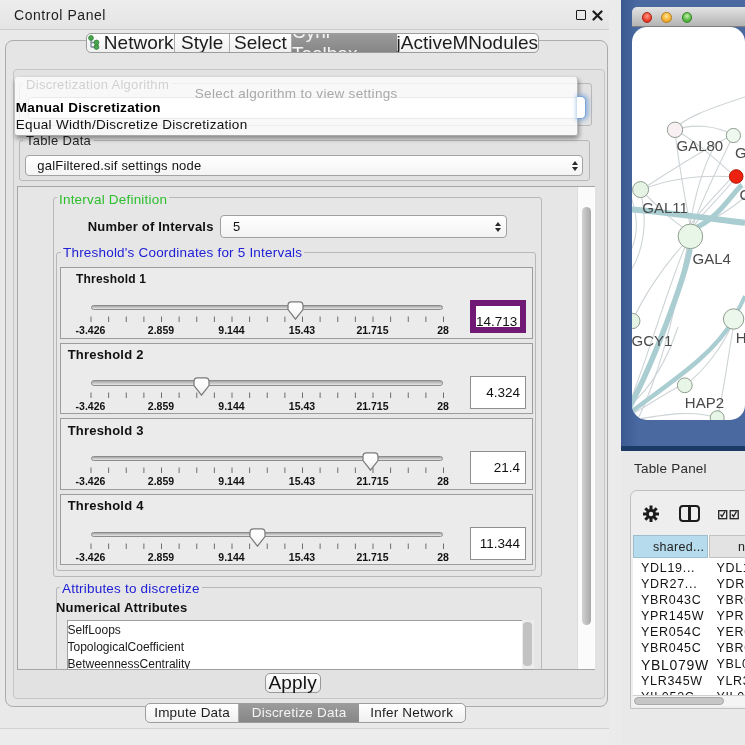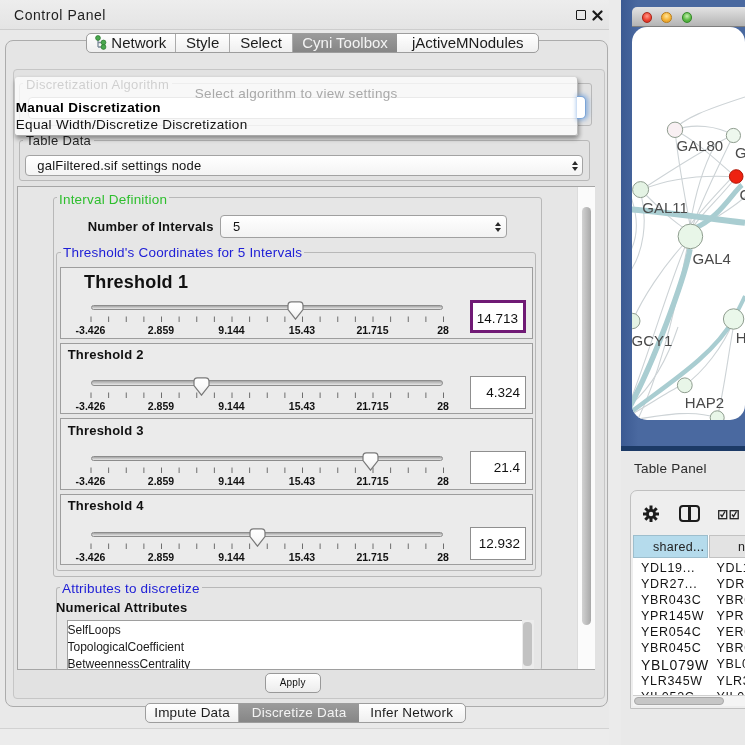--- a/index.html
+++ b/index.html
@@ -15,21 +15,21 @@
 <div class="abs" style="left:14px;top:7px;font-size:14px;color:#1e1e1e;letter-spacing:0.55px;">Control Panel</div>
 <div class="abs" style="left:576px;top:10px;width:10px;height:10px;border:1.6px solid #1a1a1a;border-radius:1px;"></div>
 <svg class="abs" style="left:592px;top:10px;" width="11" height="11" viewBox="0 0 11 11">
     <path d="M1.5,1.5 L9.5,9.5 M9.5,1.5 L1.5,9.5" stroke="#1a1a1a" stroke-width="2.2" stroke-linecap="round"></path>
   </svg>
 
 <div class="abs" style="left:5px;top:39.5px;width:603px;height:667px;background:#e5e5e5;border:1px solid #acacac;border-radius:8px;"></div>
 
 <div class="abs" style="left:12.6px;top:69px;width:592px;height:630px;background:#e2e2e2;border:1px solid #c6c6c6;border-radius:4px;"></div>
 
-<div class="abs" id="toptabs" style="left:86px;top:32.5px;width:453px;height:20.5px;background:linear-gradient(#ffffff,#efefef);border:1px solid #9d9d9d;border-radius:5px;display:flex;overflow:hidden;font-size:15px;color:#1c1c1c;">
+<div class="abs" id="toptabs" style="left:86px;top:32.5px;width:453px;height:20.5px;background:linear-gradient(#ffffff,#efefef);border:1px solid #9d9d9d;border-radius:5px;display:flex;overflow:hidden;font-size:19px;color:#1c1c1c;">
   <div style="width:88.7px;border-right:1px solid #ababab;display:flex;align-items:center;justify-content:center;gap:4px;">
     <svg width="12" height="15" viewBox="0 0 12 15">
         <path d="M3,3 L3,12 M3,7.5 L8,7.5 M3,12 L8,12" stroke="#7a8a99" stroke-width="1.3" fill="none"></path>
         <circle cx="3" cy="3" r="2.4" fill="#4aa84e" stroke="#2e7d32" stroke-width="0.8"></circle>
         <circle cx="8.5" cy="7.5" r="2.4" fill="#4aa84e" stroke="#2e7d32" stroke-width="0.8"></circle>
         <circle cx="8.5" cy="12" r="2.4" fill="#4aa84e" stroke="#2e7d32" stroke-width="0.8"></circle>
       </svg>
     <span>Network</span>
     </div>
   <div style="width:54.8px;border-right:1px solid #ababab;display:flex;align-items:center;justify-content:center;">Style</div>
@@ -56,22 +56,22 @@
 <div class="abs" style="left:57px;top:191.5px;font-size:13.5px;color:#2dbe2d;background:#e6e6e6;padding:0 2px;letter-spacing:0.2px;">Interval Definition</div>
 <div class="abs" style="left:87.7px;top:218.5px;font-size:13px;font-weight:bold;color:#111;letter-spacing:0.2px;">Number of Intervals</div>
 <div class="abs" style="left:220px;top:215px;width:287px;height:22.5px;background:linear-gradient(#ffffff,#f2f2f2);border:1px solid #a0a0a0;border-radius:4px;font-size:13px;color:#141414;line-height:21px;padding-left:12px;">5</div>
 <div class="abs" style="left:495px;top:221.5px;width:0;height:0;border-left:3.2px solid transparent;border-right:3.2px solid transparent;border-bottom:4.2px solid #2a2a2a;"></div>
 <div class="abs" style="left:495px;top:227.5px;width:0;height:0;border-left:3.2px solid transparent;border-right:3.2px solid transparent;border-top:4.2px solid #2a2a2a;"></div>
 
 <div class="abs" style="left:56.4px;top:251.8px;width:480px;height:319px;border:1px solid #b8b8b8;border-radius:3px;"></div>
 <div class="abs" style="left:61px;top:244.8px;font-size:13.5px;color:#2020d6;background:#e6e6e6;padding:0 2px;letter-spacing:0.2px;">Threshold's Coordinates for 5 Intervals</div>
 
 <div class="abs" style="left:59.5px;top:267.0px;width:473px;height:71.5px;background:#ebebeb;border:1px solid #9d9d9d;"></div>
-<div class="abs" style="left:84px;top:271.5px;font-size:18px;font-weight:bold;color:#111;letter-spacing:0.2px;">Threshold 1</div>
-<div class="abs" style="left:470px;top:300.2px;width:56px;height:33.2px;background:#fff;border:3px solid #701a75;font-size:13.5px;color:#111;text-align:right;line-height:31px;padding-right:5px;">14.713</div>
+<div class="abs" style="left:76px;top:271.5px;font-size:12px;font-weight:bold;color:#111;letter-spacing:0.2px;">Threshold 1</div>
+<div class="abs" style="left:470px;top:300.2px;width:56px;height:33.2px;background:#fff;border:6px solid #701a75;font-size:13.5px;color:#111;text-align:right;line-height:31px;padding-right:5px;">14.713</div>
 <div class="abs" style="left:90.5px;top:304.8px;width:352.5px;height:5.5px;background:linear-gradient(#a4a4a4,#e8e8e8);border:1px solid #8c8c8c;border-radius:3px;"></div>
 <svg class="abs" style="left:59.5px;top:316.0px;" width="473" height="8" viewBox="0 0 473 8">
     <line x1="31.00" y1="0.5" x2="31.00" y2="6" stroke="#6e6e6e" stroke-width="1"></line>
     <line x1="48.62" y1="0.5" x2="48.62" y2="6" stroke="#6e6e6e" stroke-width="1"></line>
     <line x1="66.25" y1="0.5" x2="66.25" y2="6" stroke="#6e6e6e" stroke-width="1"></line>
     <line x1="83.88" y1="0.5" x2="83.88" y2="6" stroke="#6e6e6e" stroke-width="1"></line>
     <line x1="101.50" y1="0.5" x2="101.50" y2="6" stroke="#6e6e6e" stroke-width="1"></line>
     <line x1="119.12" y1="0.5" x2="119.12" y2="6" stroke="#6e6e6e" stroke-width="1"></line>
     <line x1="136.75" y1="0.5" x2="136.75" y2="6" stroke="#6e6e6e" stroke-width="1"></line>
     <line x1="154.38" y1="0.5" x2="154.38" y2="6" stroke="#6e6e6e" stroke-width="1"></line>
@@ -189,21 +189,21 @@
         <stop offset="0" stop-color="#ffffff"></stop>
         <stop offset="0.5" stop-color="#fafafa"></stop>
         <stop offset="1" stop-color="#ececec"></stop>
       </linearGradient>
     </defs>
     <path d="M1,4.5 Q1,0.8 4.5,0.8 L12.5,0.8 Q16,0.8 16,4.5 L16,8.5 L8.5,18.2 L1,8.5 Z" fill="url(#th2)" stroke="#787878" stroke-width="1.2"></path>
   </svg>
 
 <div class="abs" style="left:59.5px;top:493.7px;width:473px;height:71.5px;background:#ebebeb;border:1px solid #9d9d9d;"></div>
 <div class="abs" style="left:67.7px;top:498.2px;font-size:13px;font-weight:bold;color:#111;letter-spacing:0.2px;">Threshold 4</div>
-<div class="abs" style="left:470px;top:526.9px;width:56px;height:33.2px;background:#fff;border:1px solid #8f8f8f;font-size:13.5px;color:#111;text-align:right;line-height:31px;padding-right:5px;">12.932</div>
+<div class="abs" style="left:470px;top:526.9px;width:56px;height:33.2px;background:#fff;border:1px solid #8f8f8f;font-size:13.5px;color:#111;text-align:right;line-height:31px;padding-right:5px;">11.344</div>
 <div class="abs" style="left:90.5px;top:531.5px;width:352.5px;height:5.5px;background:linear-gradient(#a4a4a4,#e8e8e8);border:1px solid #8c8c8c;border-radius:3px;"></div>
 <svg class="abs" style="left:59.5px;top:542.7px;" width="473" height="8" viewBox="0 0 473 8">
     <line x1="31.00" y1="0.5" x2="31.00" y2="6" stroke="#6e6e6e" stroke-width="1"></line>
     <line x1="48.62" y1="0.5" x2="48.62" y2="6" stroke="#6e6e6e" stroke-width="1"></line>
     <line x1="66.25" y1="0.5" x2="66.25" y2="6" stroke="#6e6e6e" stroke-width="1"></line>
     <line x1="83.88" y1="0.5" x2="83.88" y2="6" stroke="#6e6e6e" stroke-width="1"></line>
     <line x1="101.50" y1="0.5" x2="101.50" y2="6" stroke="#6e6e6e" stroke-width="1"></line>
     <line x1="119.12" y1="0.5" x2="119.12" y2="6" stroke="#6e6e6e" stroke-width="1"></line>
     <line x1="136.75" y1="0.5" x2="136.75" y2="6" stroke="#6e6e6e" stroke-width="1"></line>
     <line x1="154.38" y1="0.5" x2="154.38" y2="6" stroke="#6e6e6e" stroke-width="1"></line>
@@ -240,21 +240,21 @@
 
 <div class="abs" style="left:56.4px;top:587px;width:485.6px;height:83px;border:1px solid #b8b8b8;border-radius:3px;border-bottom:none;"></div>
 <div class="abs" style="left:60px;top:580.8px;font-size:13.5px;color:#2020d6;background:#e6e6e6;padding:0 2px;letter-spacing:0.2px;">Attributes to discretize</div>
 <div class="abs" style="left:56px;top:599.8px;font-size:13px;font-weight:bold;color:#111;letter-spacing:0.2px;">Numerical Attributes</div>
 <div class="abs" style="left:66.5px;top:620px;width:467.5px;height:50px;background:#ffffff;border:1px solid #9e9e9e;overflow:hidden;">
   <div style="padding:0.5px 0 0 0;font-size:12px;color:#1a1a1a;line-height:17px;letter-spacing:0;">SelfLoops<br>TopologicalCoefficient<br>BetweennessCentrality</div>
 </div>
 <div class="abs" style="left:521.5px;top:620px;width:12px;height:48.5px;background:#ececec;"></div>
 <div class="abs" style="left:523px;top:621.5px;width:9px;height:44px;background:#c2c2c2;border-radius:4px;"></div>
 
-<div class="abs" style="left:264.7px;top:672.5px;width:56px;height:20.5px;background:linear-gradient(#ffffff,#ececec);border:1px solid #999;border-radius:5px;font-size:10px;color:#111;text-align:center;line-height:18px;letter-spacing:0.2px;">Apply</div>
+<div class="abs" style="left:264.7px;top:672.5px;width:56px;height:20.5px;background:linear-gradient(#ffffff,#ececec);border:1px solid #999;border-radius:5px;font-size:19px;color:#111;text-align:center;line-height:18px;letter-spacing:0.2px;">Apply</div>
 
 <div class="abs" style="left:15.2px;top:76.5px;width:562.4px;height:59px;background:rgba(255,255,255,0.76);border-radius:3px;border-bottom:1px solid #a8a8a8;border-right:1px solid #bcbcbc;box-shadow:0 3px 5px rgba(0,0,0,0.28),2px 2px 4px rgba(0,0,0,0.18);"></div>
 <div class="abs" style="left:15.2px;top:86px;width:562px;text-align:center;font-size:13.5px;color:#a9a9a9;letter-spacing:0.3px;">Select algorithm to view settings</div>
 <div class="abs" style="left:15.8px;top:99.5px;font-size:13.5px;font-weight:bold;color:#000;letter-spacing:0.3px;">Manual Discretization</div>
 <div class="abs" style="left:15.8px;top:116.5px;font-size:13.5px;color:#101010;letter-spacing:0.3px;">Equal Width/Discretize Discretization</div>
 <div class="abs" style="left:577px;top:96px;width:8.5px;height:23px;background:#ffffff;border:1.5px solid #7ba4d6;border-left:none;border-radius:0 5px 5px 0;box-shadow:1px 0 4px 1.5px rgba(95,150,218,0.6);"></div>
 
 <div class="abs" style="left:144.8px;top:702.5px;width:321px;height:20.5px;background:linear-gradient(#ffffff,#efefef);border:1px solid #9d9d9d;border-radius:5px;display:flex;overflow:hidden;font-size:13.5px;color:#1c1c1c;letter-spacing:0.2px;">
   <div style="width:93.6px;border-right:1px solid #ababab;display:flex;align-items:center;justify-content:center;">Impute Data</div>
   <div style="width:119.4px;background:linear-gradient(#9b9b9b,#868686);color:#f4f4f4;display:flex;align-items:center;justify-content:center;">Discretize Data</div>

